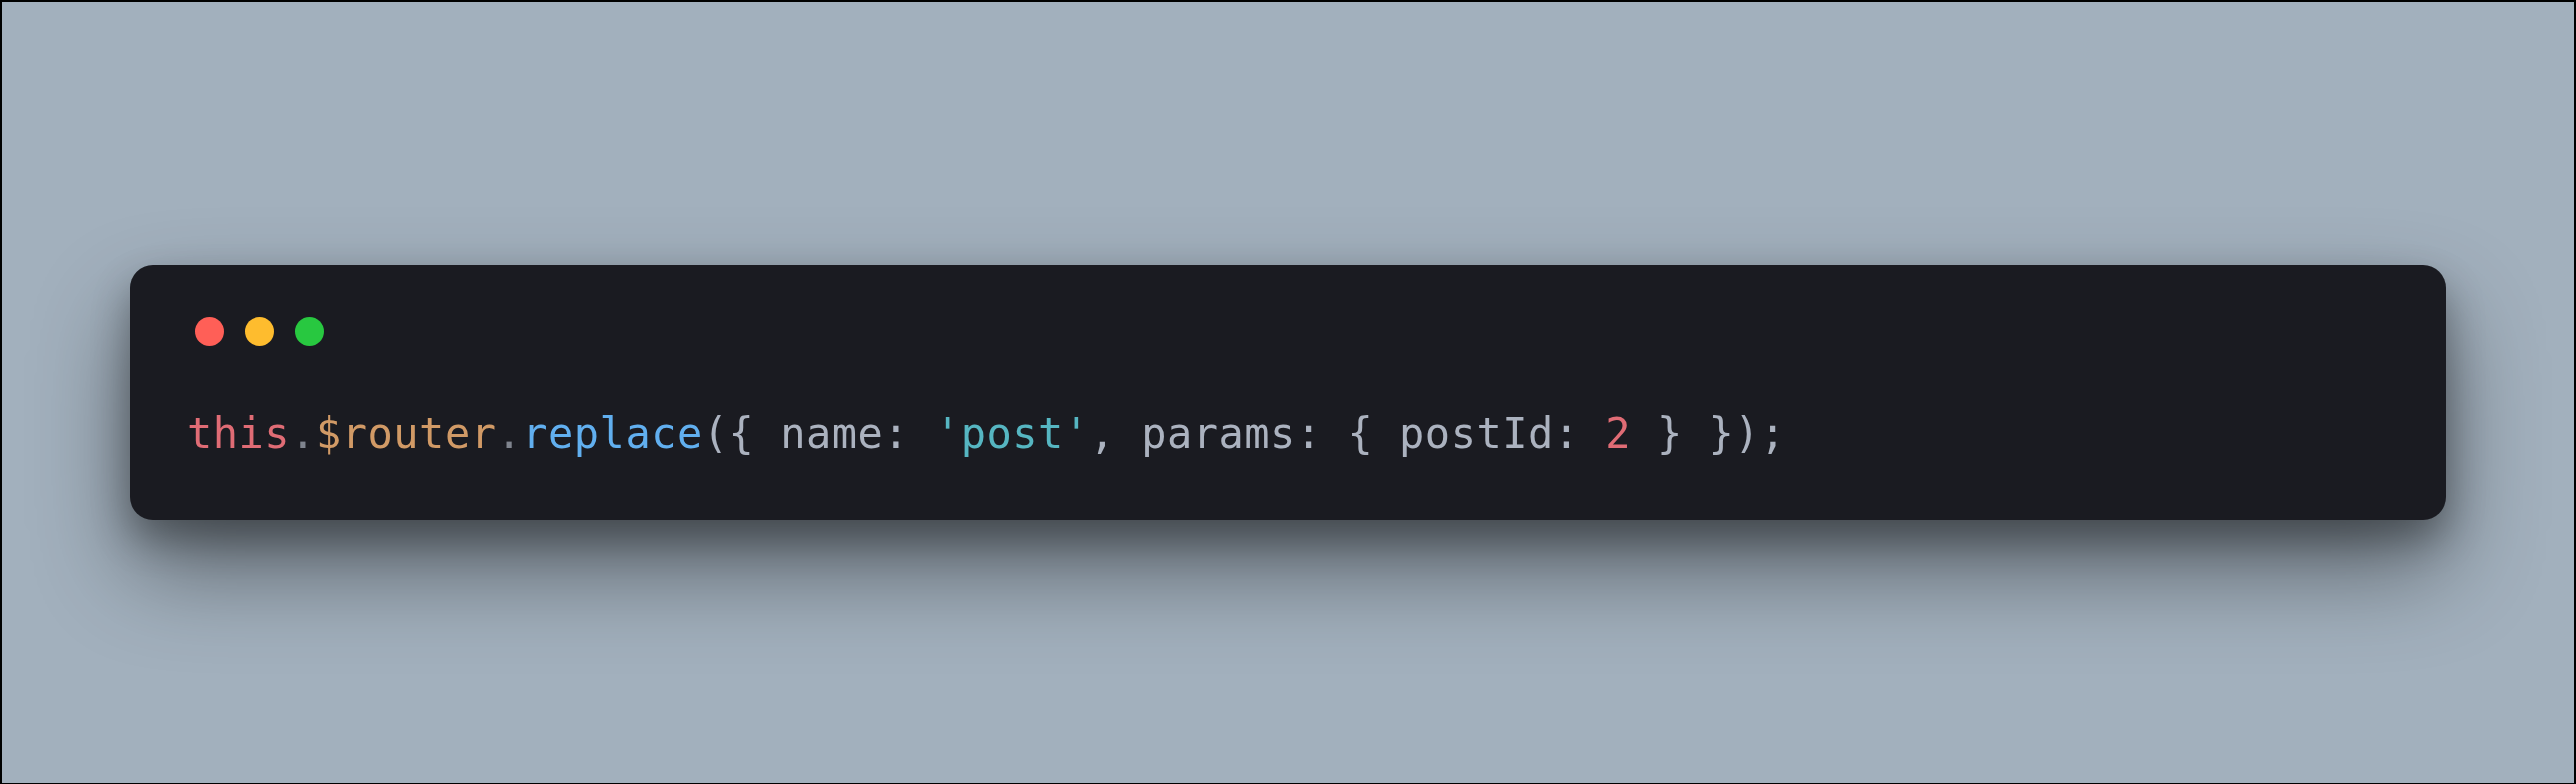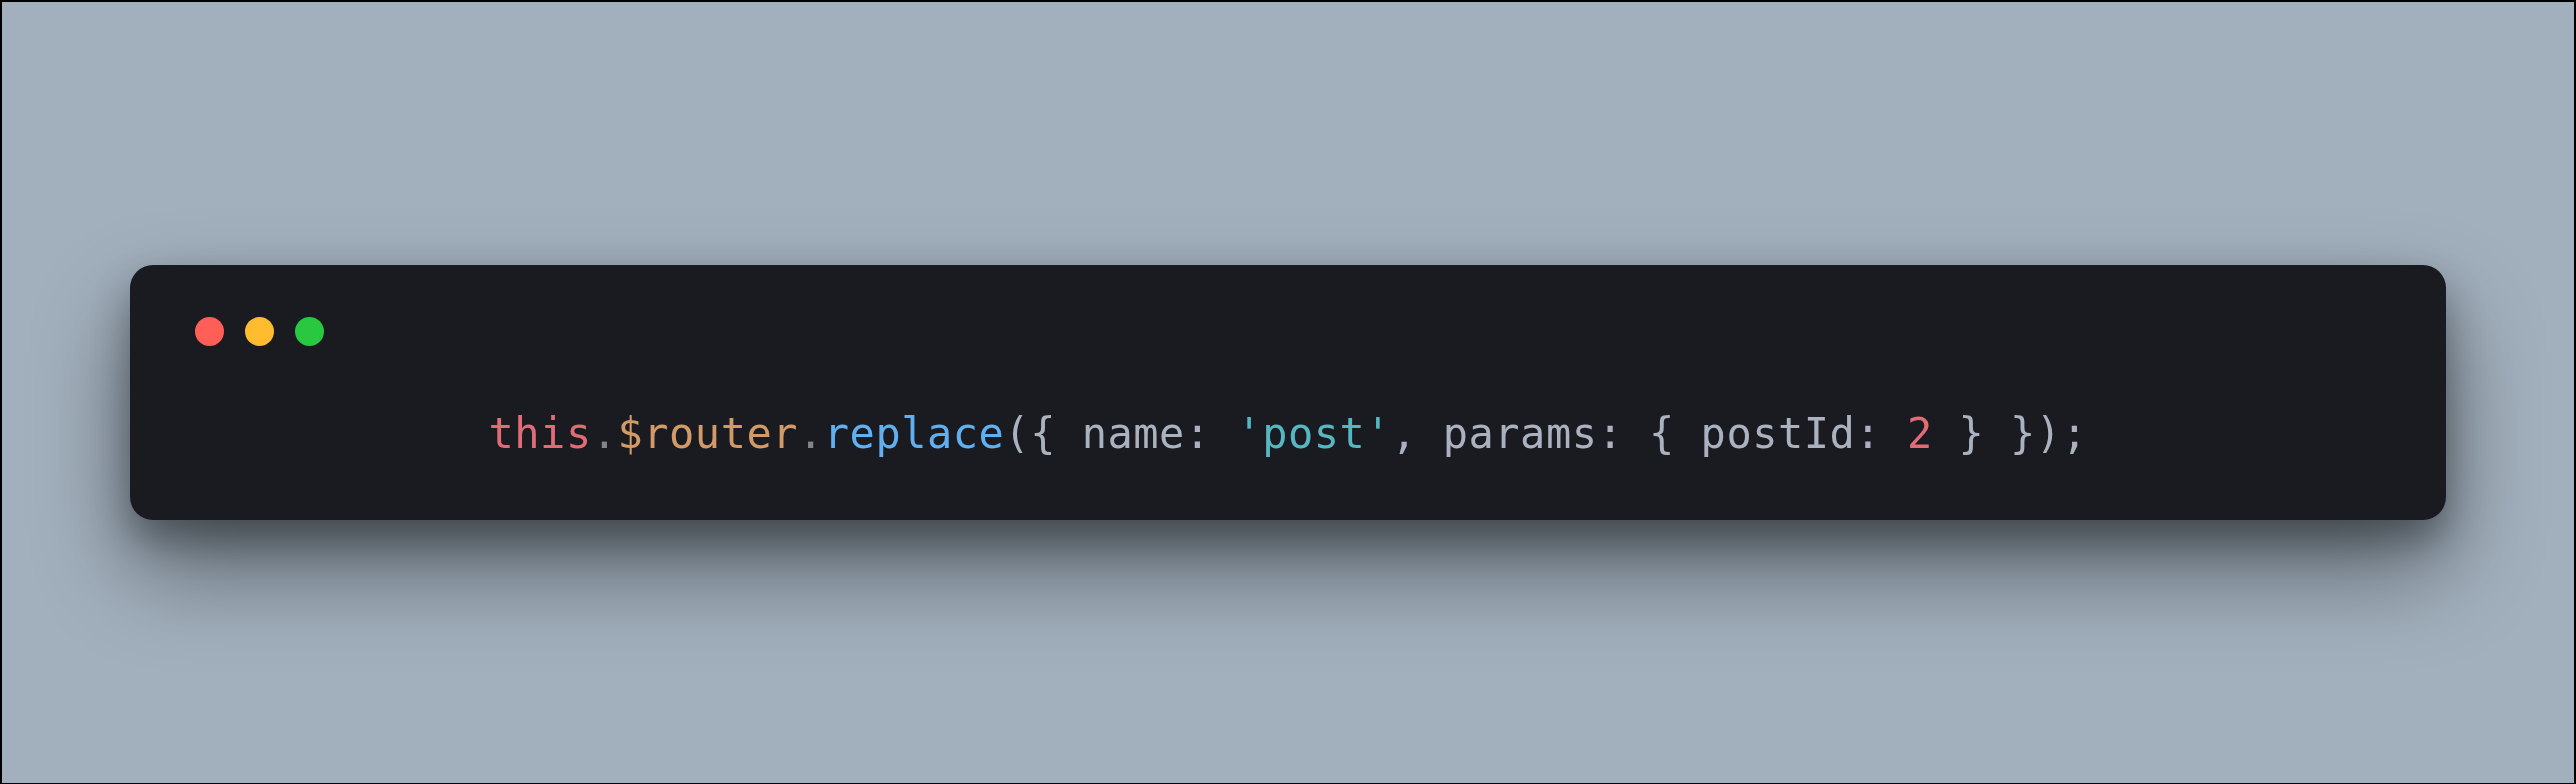--- a/index.html
+++ b/index.html
@@ -1,15 +1,15 @@
 <!DOCTYPE html>
 <html><head>
 <meta charset="utf-8">
 <style>
-  * { margin: 0; padding: 0; box-sizing: border-box; text-align: center; }
+  * { margin: 0; padding: 0; box-sizing: border-box; }
   html, body { width: 2576px; height: 785px; }
   body {
     background: #a2b0bd;
     border: 2.9px solid #000;
     display: flex;
     align-items: center;
     justify-content: center;
     font-family: ui-monospace, "SF Mono", Menlo, Consolas, monospace;
   }
   .window {

